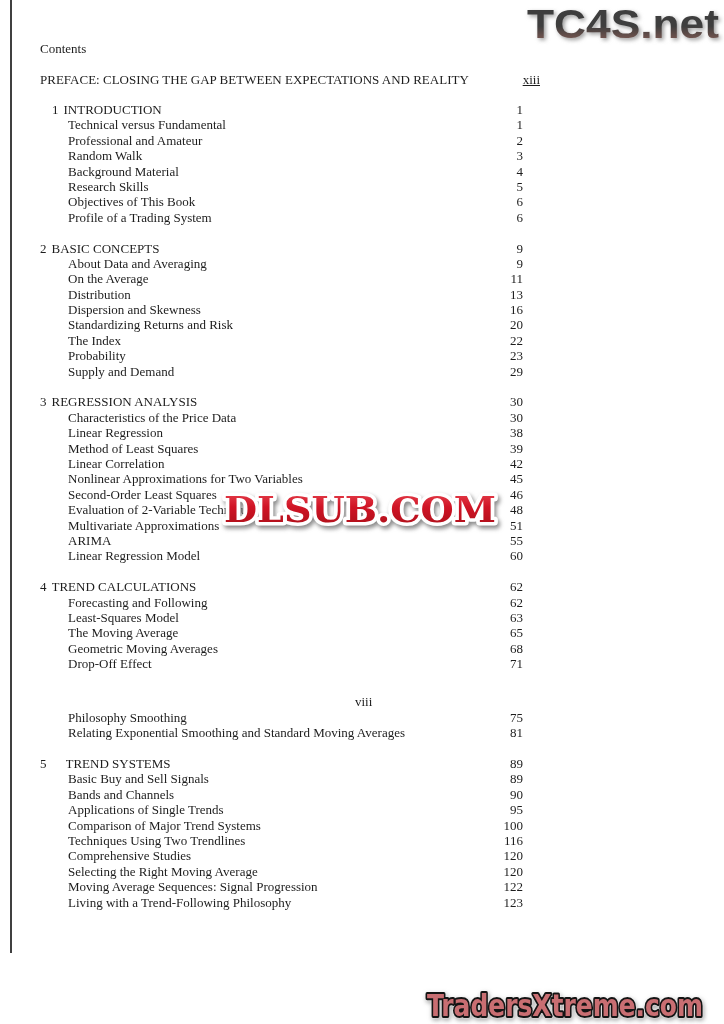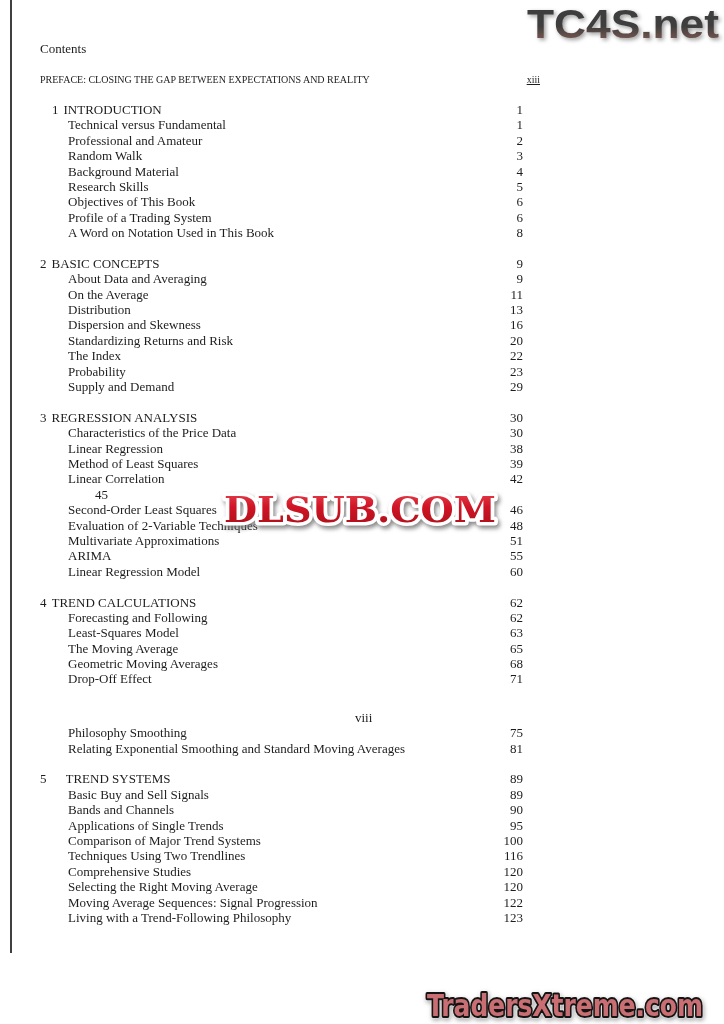--- a/index.html
+++ b/index.html
@@ -14,21 +14,21 @@
   .scan-line{
     position:absolute;left:10px;top:0;width:2px;height:953px;
     background:#1f1f1f;opacity:.85;
   }
   .contents-label{
     position:absolute;left:40px;top:42px;
     font-size:13px;line-height:14px;
   }
   .preface-row{
     position:absolute;left:40px;top:72px;width:500px;
-    display:flex;font-size:10px;line-height:15px;
+    display:flex;font-size:13px;line-height:15px;
   }
   .preface-row .t{flex:1;}
   .preface-row .p{min-width:44px;text-align:right;text-decoration:underline;}
   .toc{
     position:absolute;left:40px;top:102px;width:483px;
     font-size:13px;
   }
   .section{margin-bottom:15.4px;}
   .row{display:flex;height:15.4px;line-height:15.4px;white-space:nowrap;}
   .row .t{flex:1;overflow:hidden;}
@@ -89,24 +89,20 @@
           <span class="p">5</span>
         </div>
         <div class="row item">
           <span class="t">Objectives of This Book</span>
           <span class="p">6</span>
         </div>
         <div class="row item">
           <span class="t">Profile of a Trading System</span>
           <span class="p">6</span>
         </div>
-        <div class="row item">
-          <span class="t">A Word on Notation Used in This Book</span>
-          <span class="p">8</span>
-        </div>
       </div>
       <div class="section">
         <div class="row heading">
           <span class="num">2</span>
           <span class="t">BASIC CONCEPTS</span>
           <span class="p">9</span>
         </div>
         <div class="row item">
           <span class="t">About Data and Averaging</span>
           <span class="p">9</span>
@@ -156,20 +152,21 @@
         </div>
         <div class="row item">
           <span class="t">Method of Least Squares</span>
           <span class="p">39</span>
         </div>
         <div class="row item">
           <span class="t">Linear Correlation</span>
           <span class="p">42</span>
         </div>
         <div class="row item">
+          <span class="t">Nonlinear Approximations for Two Variables</span>
           <span class="p">45</span>
         </div>
         <div class="row item">
           <span class="t">Second-Order Least Squares</span>
           <span class="p">46</span>
         </div>
         <div class="row item">
           <span class="t">Evaluation of 2-Variable Techniques</span>
           <span class="p">48</span>
         </div>

